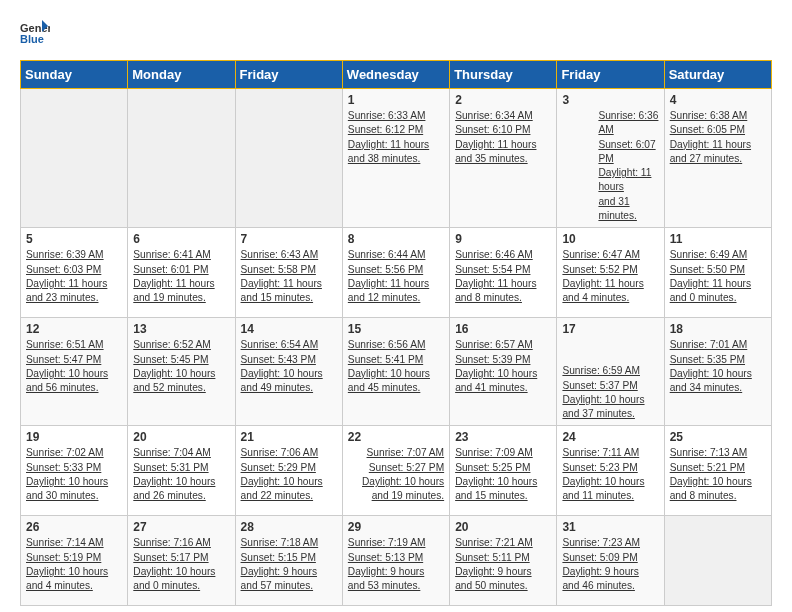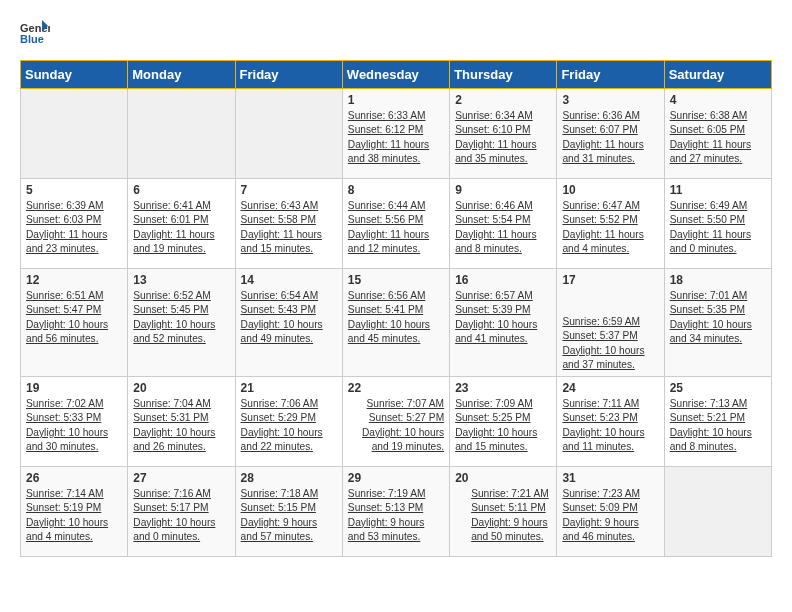--- a/index.html
+++ b/index.html
@@ -119,21 +119,21 @@
         </td>
         <td>
           <div class="day-num">2</div>
           <div class="day-info" style="white-space: pre-line;">Sunrise: 6:34 AM
 Sunset: 6:10 PM
 Daylight: 11 hours
 and 35 minutes.</div>
         </td>
         <td>
           <div class="day-num">3</div>
-          <div class="day-info" style="white-space: pre-line;">Sunrise: 6:36 AM
+          <div class="day-info" style="white-space: pre-line; margin-left: 36px;">Sunrise: 6:36 AM
 Sunset: 6:07 PM
 Daylight: 11 hours
 and 31 minutes.</div>
         </td>
         <td>
           <div class="day-num">4</div>
           <div class="day-info" style="white-space: pre-line;">Sunrise: 6:38 AM
 Sunset: 6:05 PM
 Daylight: 11 hours
 and 27 minutes.</div>
@@ -316,21 +316,21 @@
         </td>
         <td>
           <div class="day-num">29</div>
           <div class="day-info" style="white-space: pre-line;">Sunrise: 7:19 AM
 Sunset: 5:13 PM
 Daylight: 9 hours
 and 53 minutes.</div>
         </td>
         <td>
           <div class="day-num">20</div>
-          <div class="day-info" style="white-space: pre-line; margin-left: 16px;">Sunrise: 7:21 AM
+          <div class="day-info" style="white-space: pre-line;">Sunrise: 7:21 AM
 Sunset: 5:11 PM
 Daylight: 9 hours
 and 50 minutes.</div>
         </td>
         <td>
           <div class="day-num">31</div>
           <div class="day-info" style="white-space: pre-line;">Sunrise: 7:23 AM
 Sunset: 5:09 PM
 Daylight: 9 hours
 and 46 minutes.</div>

